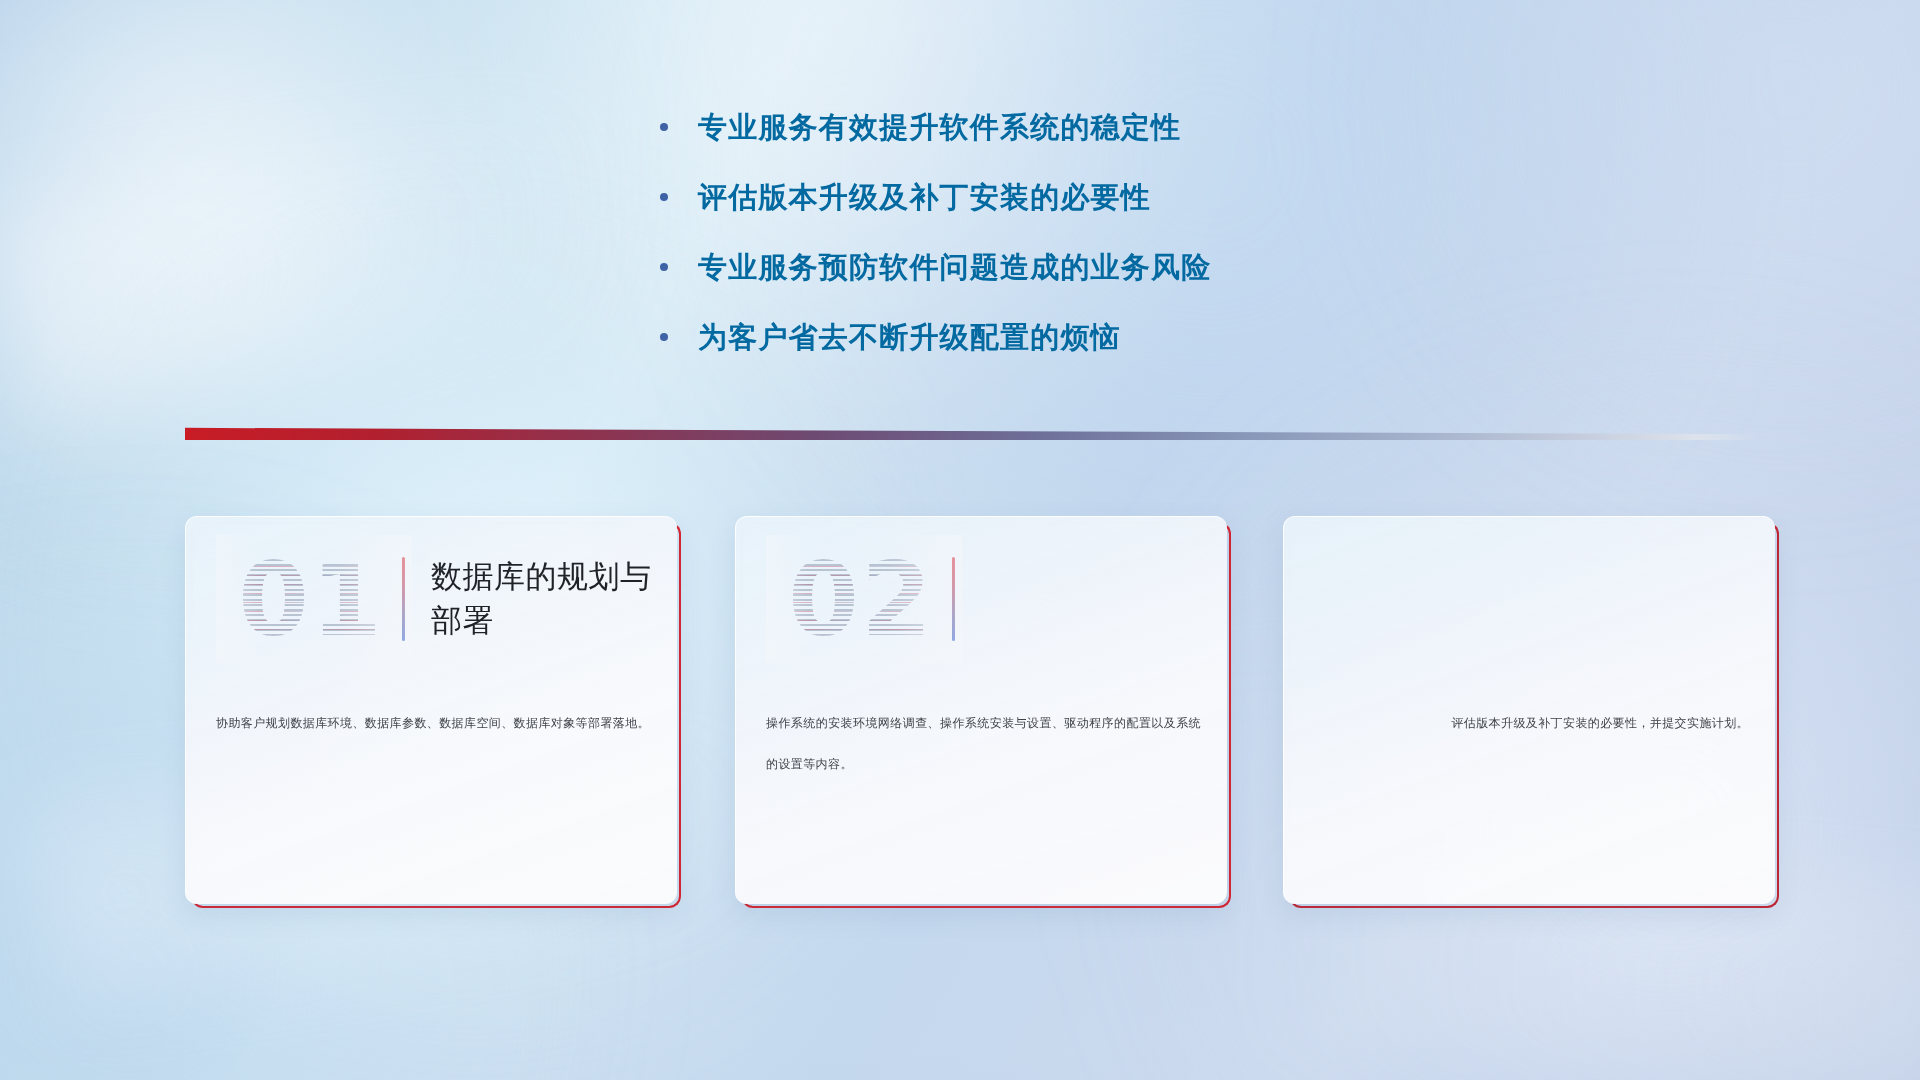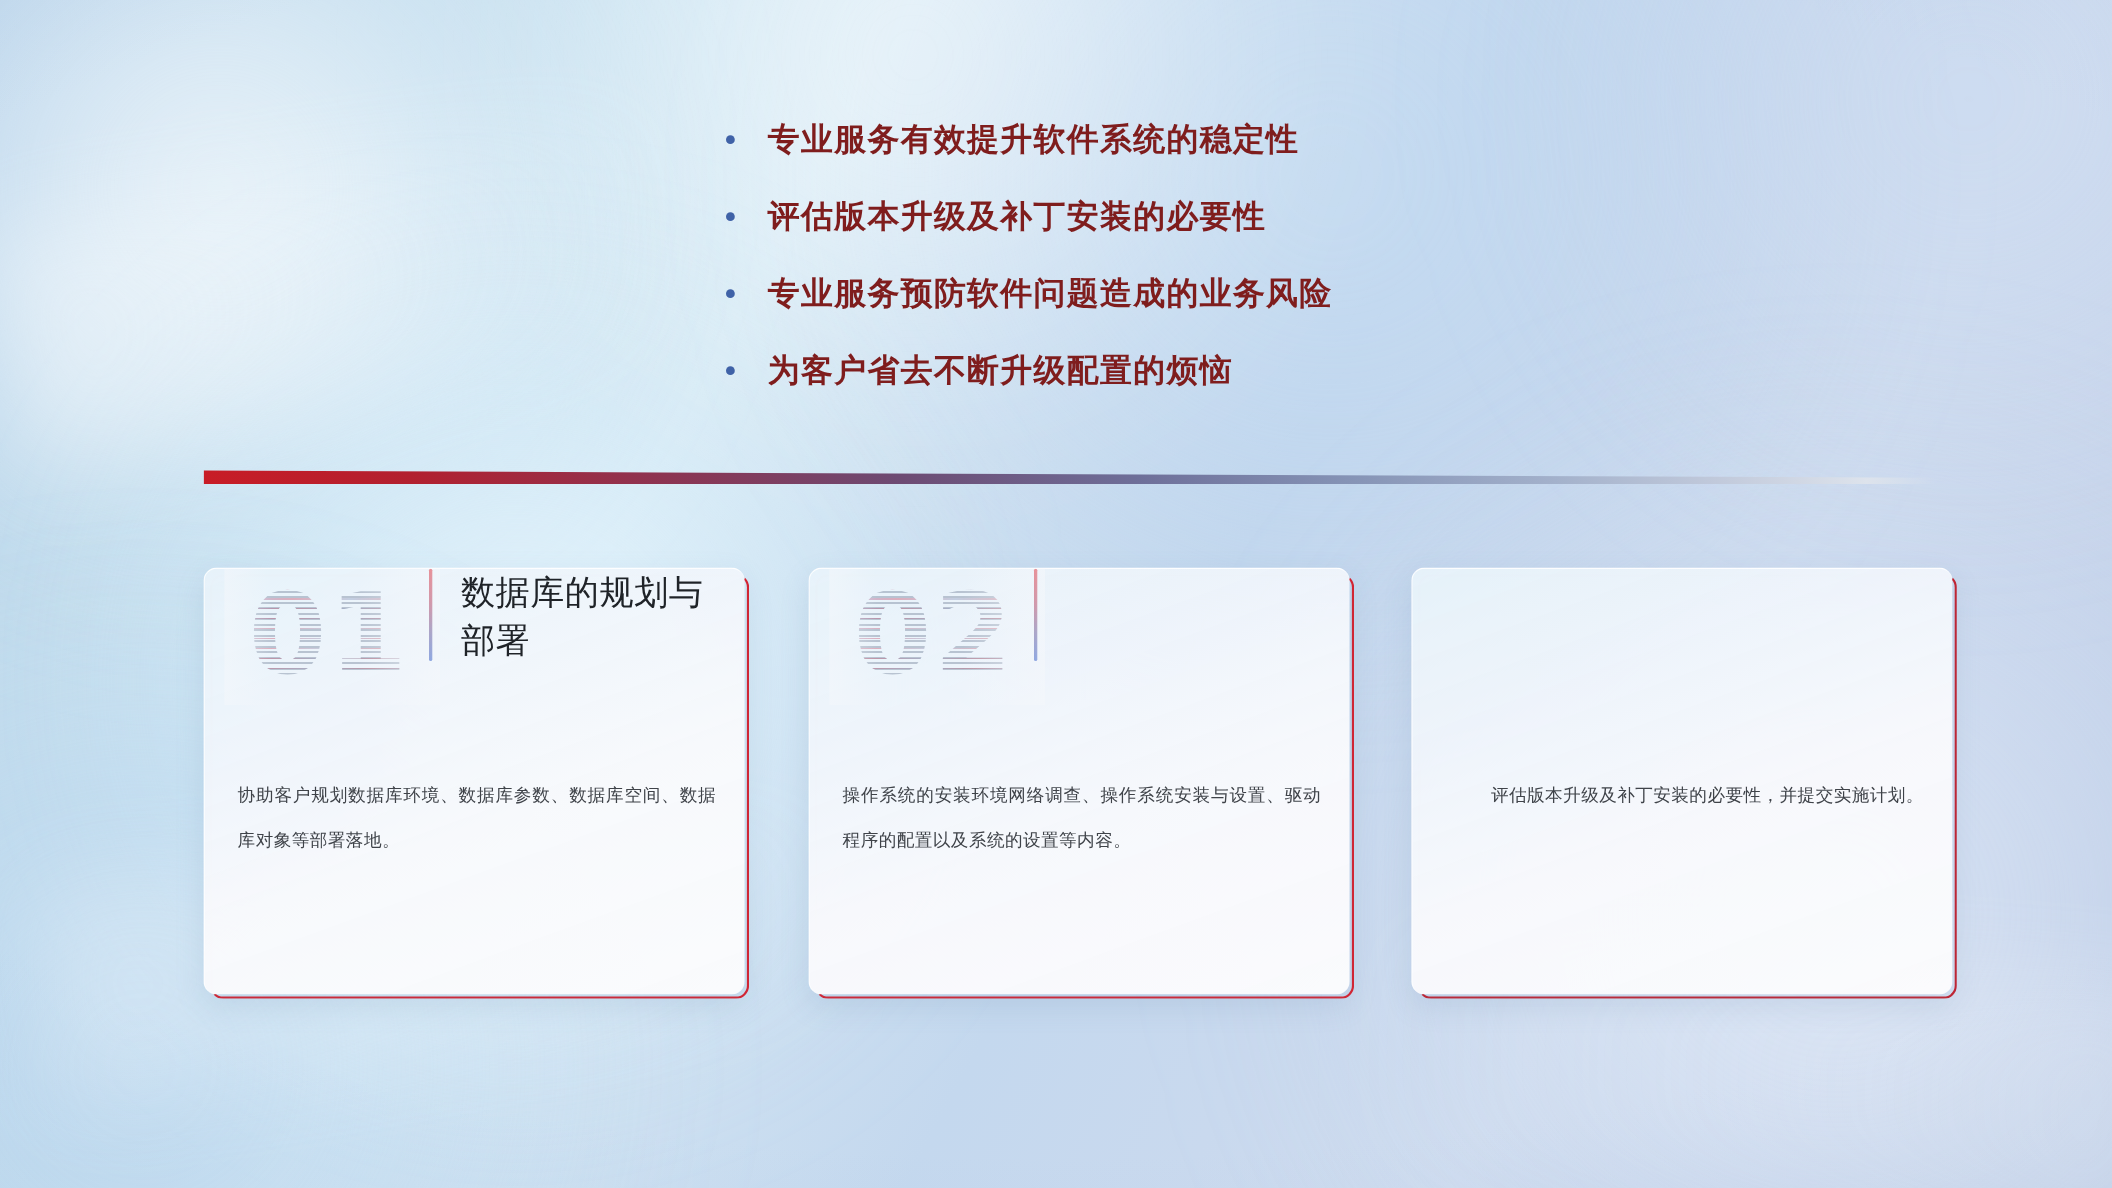--- a/index.html
+++ b/index.html
@@ -59,21 +59,21 @@
   .bullet-row{
     display:flex; align-items:flex-start;
     margin-bottom:26px;
   }
   .bullet-dot{
     width:8px; height:8px; border-radius:50%;
     background:#3f62a7; flex:0 0 8px;
     margin:18px 30px 0 0;
   }
   .bullet-text{
-    font-size:29px; line-height:44px; color:#7f1d1d;
+    font-size:29px; line-height:44px; color:#0369a1;
     font-weight:700; letter-spacing:1.2px;
     white-space:nowrap;
   }
 
   
   #divider{
     position:absolute; left:185px; top:424px; width:1575px; height:16px;
   }
   #divider .bar{
     position:absolute; left:0; top:0; width:100%; height:100%;
@@ -114,22 +114,22 @@
        rgba(240,245,251,.95) 30%,
        rgba(248,249,252,.97) 58%,
        rgba(251,251,253,.98) 100%);
     border-top:1.5px solid rgba(255,255,255,.95);
     border-left:1.5px solid rgba(255,255,255,.80);
     box-shadow:0 10px 26px rgba(99,134,172,.16);
     overflow:hidden;
   }
 
   .card-head{
-    position:absolute; left:0; top:0; right:0; height:164px;
-    display:flex; 
+    position:absolute; left:12px; top:0; right:0; height:164px;
+    display:flex; align-items:center;
   }
   .num-wrap{
     position:relative; width:182px; height:120px;
     margin-left:22px; flex:0 0 182px;
   }
   .num-glyph{
     position:absolute; inset:0;
     display:flex; align-items:center; justify-content:center;
     font-size:102px; font-weight:700; letter-spacing:2px;
     color:#8f9cb0;
@@ -178,21 +178,21 @@
     flex:0 0 3px; margin-right:26px;
   }
   .card-title{
     font-size:31px; line-height:44px; font-weight:400;
     color:#1f2328; letter-spacing:.5px;
     width:232px;
   }
 
   .card-body{
     position:absolute; left:30px; right:26px; top:186px;
-    font-size:16px; line-height:41px;
+    font-size:12px; line-height:41px;
     color:#3f4349; letter-spacing:.4px;
     text-align:justify;
   }
   .card.c3 .card-body{ text-align:right; }
 </style>
 </head>
 <body>
 
 <div id="bg">
   <div class="bg-base"></div>

